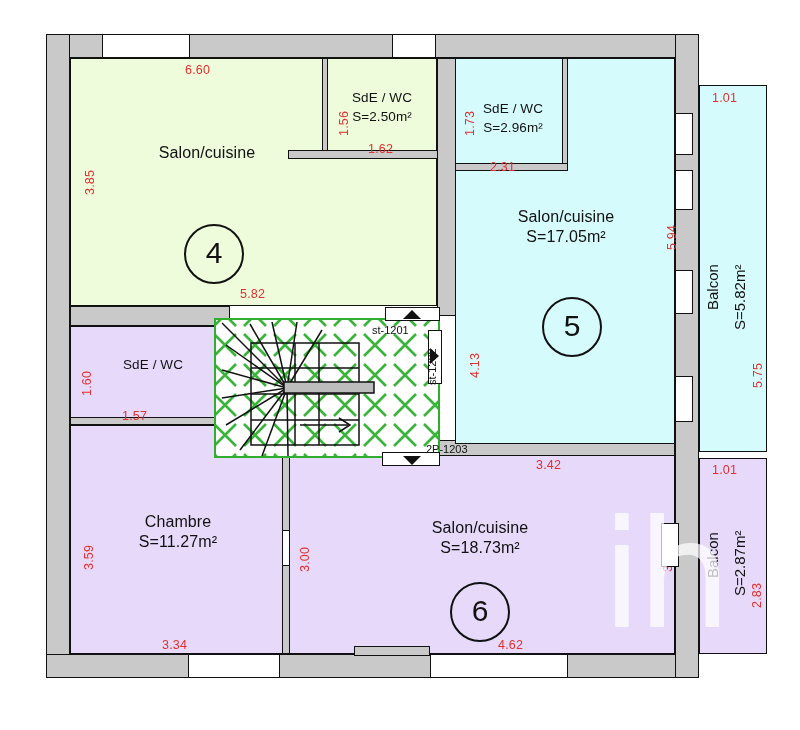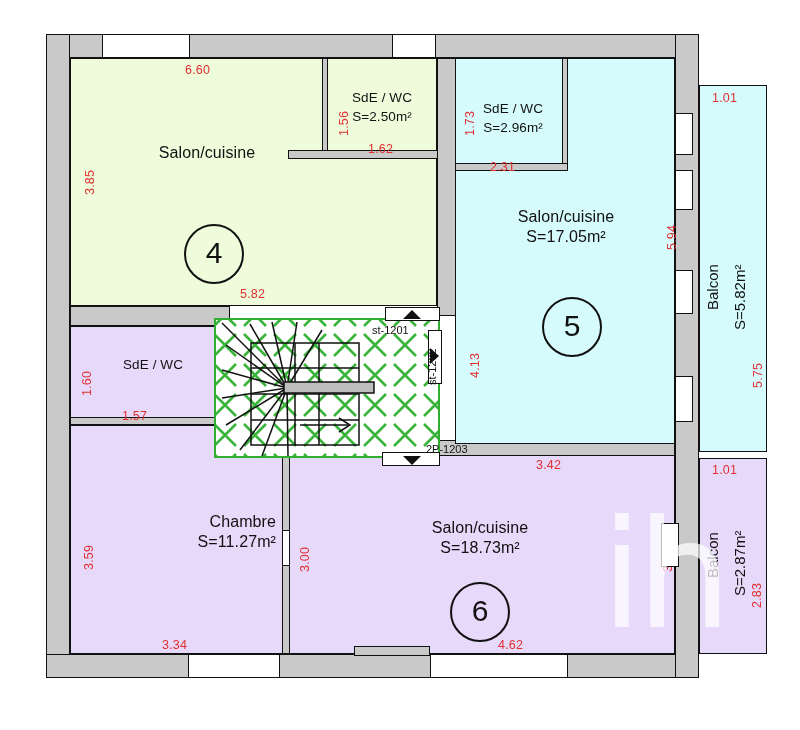--- a/index.html
+++ b/index.html
@@ -201,21 +201,21 @@
 
   <div class="room purple" style="left:70px; top:326px; width:160px; height:94px;"></div>
   <div class="wall-thin" style="left:70px; top:417px; width:162px; height:8px;"></div>
   <div class="rlabel" style="left:78px; top:355px; width:150px; font-size:13.5px; line-height:19px;">
     <span class="nm">SdE / WC</span>
   </div>
   <div class="dim vert" style="left:80px; top:396px;">1.60</div>
   <div class="dim" style="left:122px; top:409px;">1.57</div>
 
   <div class="room purple" style="left:70px; top:425px; width:215px; height:229px;"></div>
-  <div class="rlabel" style="left:80px; top:512px; width:196px;text-align:right;">
+  <div class="rlabel" style="left:80px; top:512px; width:196px;">
     <span class="nm">Chambre</span>
     <span class="ar">S=11.27m²</span>
   </div>
   <div class="dim vert" style="left:82px; top:570px;">3.59</div>
   <div class="dim" style="left:162px; top:638px;">3.34</div>
 
   <div class="room purple" style="left:285px; top:455px; width:390px; height:199px;"></div>
   <div class="wall-thin" style="left:282px; top:455px; width:8px; height:199px;"></div>
   <div class="rlabel" style="left:370px; top:518px; width:220px;">
     <span class="nm">Salon/cuisine</span>

